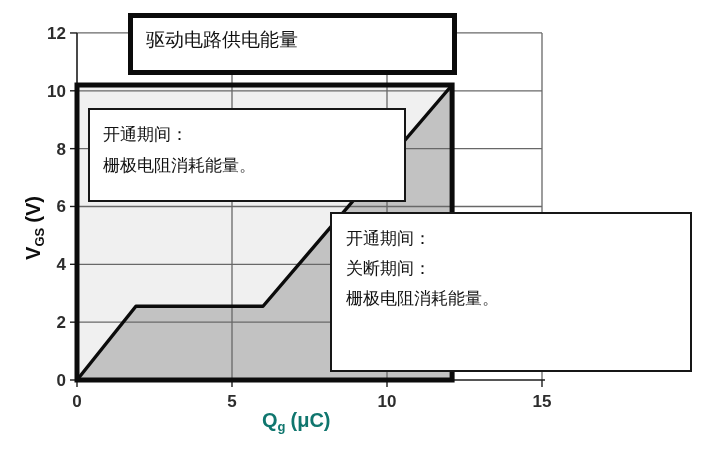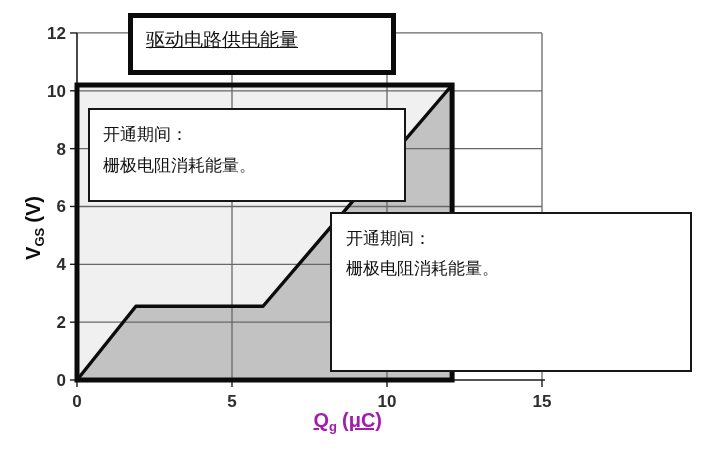--- a/index.html
+++ b/index.html
@@ -7,42 +7,42 @@
     position:relative;width:716px;height:453px;background:#ffffff;overflow:hidden;
     font-family:"Liberation Sans","DejaVu Sans",sans-serif;
   }
   svg{position:absolute;left:0;top:0;}
   .callout{
     position:absolute;background:#ffffff;color:#111;
     box-sizing:border-box;
   }
   .callout .line{white-space:nowrap;}
   .box-supply{
-    left:128px;top:13px;width:268px;height:62px;
+    left:128px;top:13px;width:329px;height:62px;
     border:5px solid #0b0b0b;
-    padding:9px 0 0 13px;font-size:19px;line-height:26px;text-decoration:underline;
+    padding:9px 0 0 13px;font-size:19px;line-height:26px;
   }
   .box-resistor{
     left:88px;top:108px;width:318px;height:94px;
     border:2px solid #161616;
     padding:9px 0 0 13px;font-size:17px;line-height:31px;
   }
   .box-storage{
     left:330px;top:212px;width:362px;height:160px;
     border:2px solid #161616;
     padding:10px 0 0 14px;font-size:17px;line-height:30px;
   }
   .y-title{
     position:absolute;left:-36px;top:216px;width:140px;height:24px;
     text-align:center;transform:rotate(-90deg);
     font-size:20px;font-weight:bold;color:#0d0d0d;white-space:nowrap;
   }
   .x-title{
     position:absolute;left:262px;top:409px;width:120px;
-    text-align:right;font-size:20px;font-weight:bold;color:#a21caf;white-space:nowrap;text-decoration:underline;
+    text-align:left;font-size:20px;font-weight:bold;color:#0f766e;white-space:nowrap;
   }
   .axis-sub{font-size:13px;font-weight:bold;vertical-align:-4px;}
   .axis-unit{margin-left:5px;}
 </style>
 </head>
 <body>
 
 <div class="stage">
 
   <svg id="chart" width="716" height="453" viewBox="0 0 716 453">
@@ -99,16 +99,17 @@
     <div class="line">开通期间：</div>
     <div class="line">栅极电阻消耗能量。</div>
   </div>
 
   <div class="callout box-supply">
     <div class="line">驱动电路供电能量</div>
   </div>
 
   <div class="callout box-storage">
     <div class="line">开通期间：</div>
+    <div class="line">关断期间：</div>
     <div class="line">栅极电阻消耗能量。</div>
   </div>
 
 </div>
 
 </body></html>

